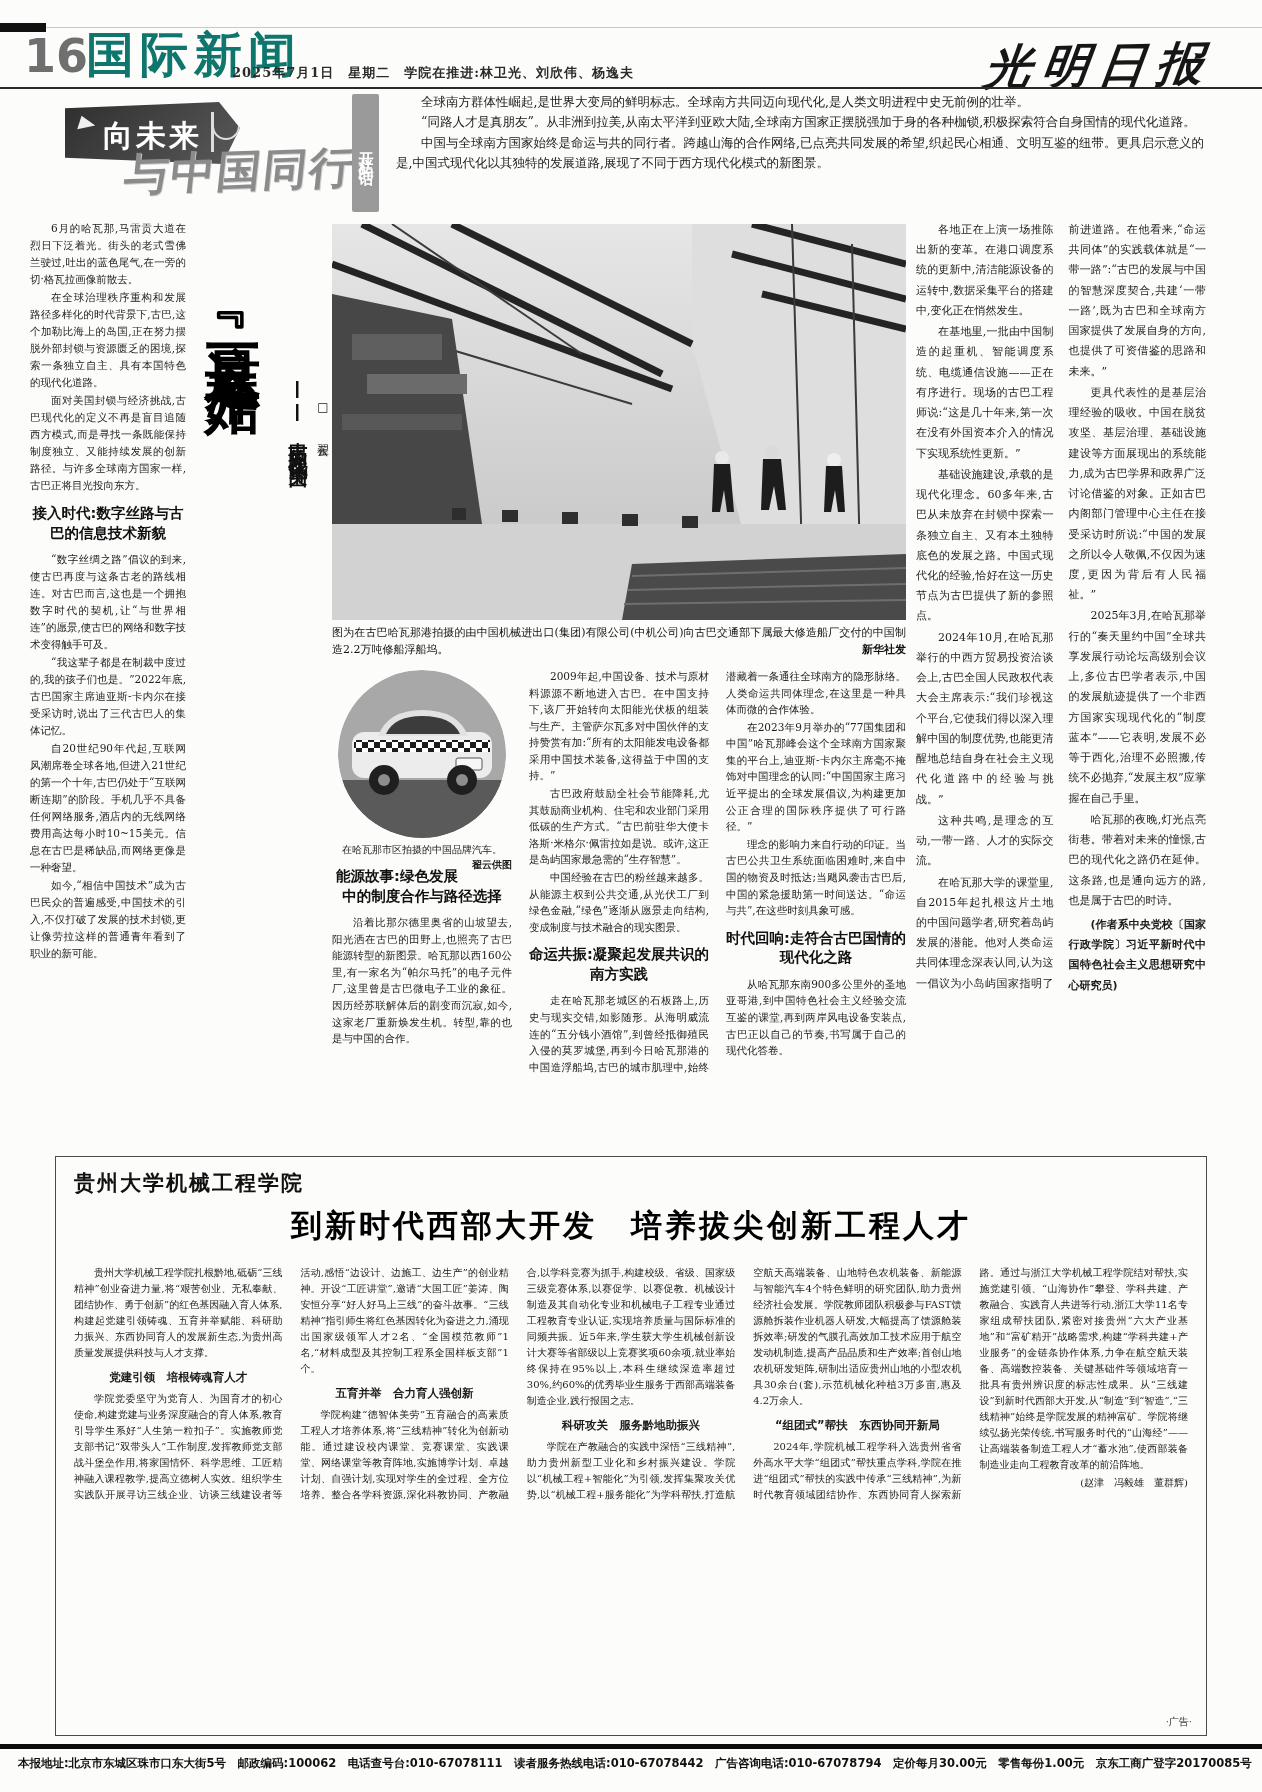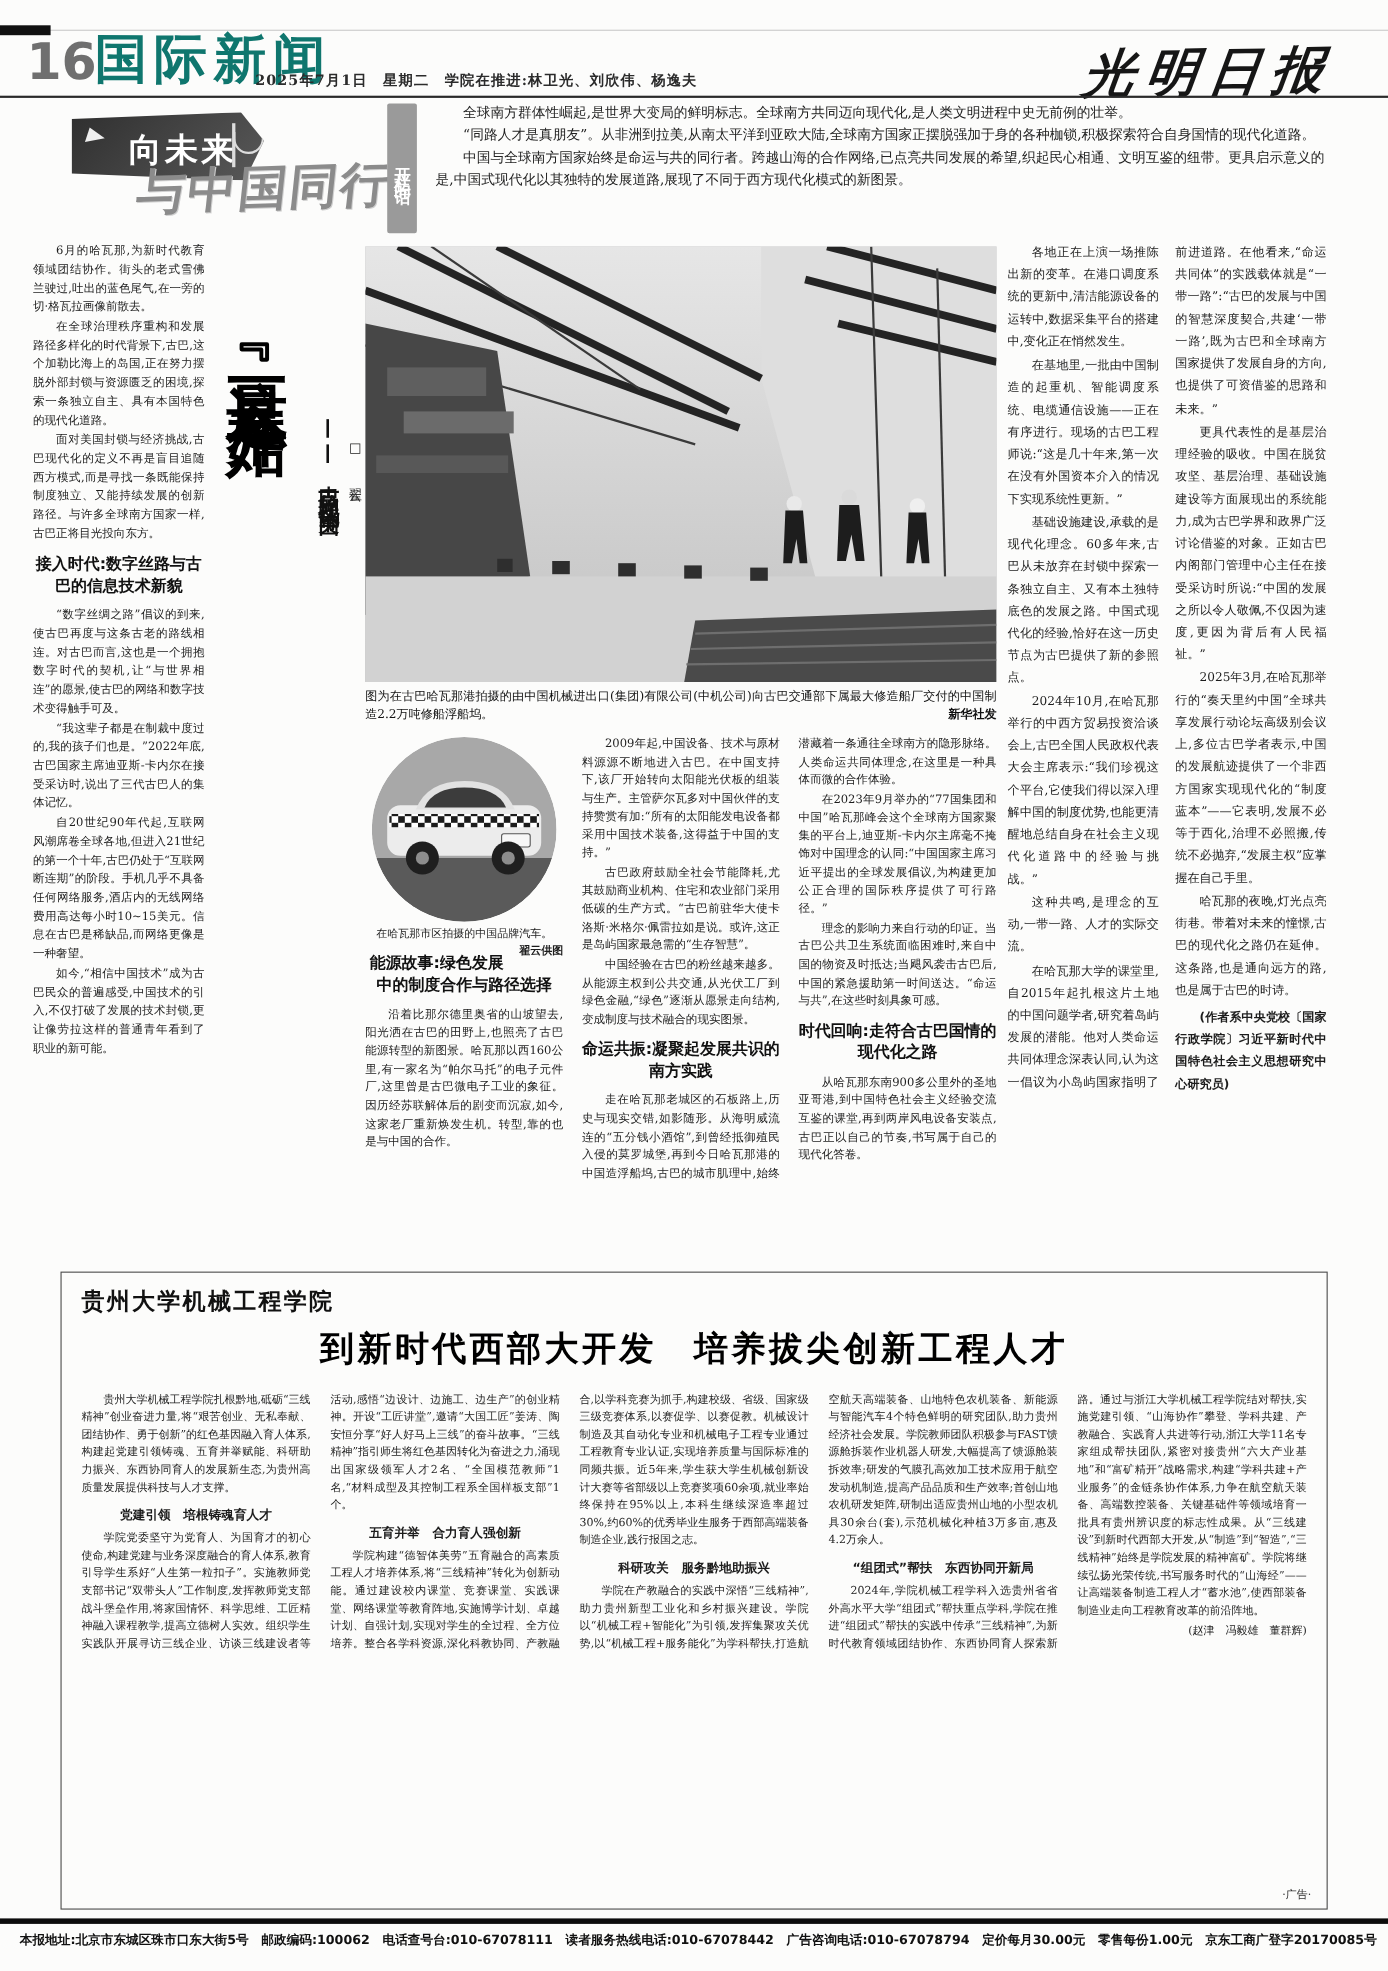--- a/index.html
+++ b/index.html
@@ -15,21 +15,21 @@
                 font-size:48px;font-weight:bold;color:#0f766e;letter-spacing:6px;line-height:1;}
   .date-line{left:232px;top:64px;font-size:13px;font-weight:bold;color:#2b2b2b;letter-spacing:1px;}
   .brand-logo{left:985px;top:34px;width:260px;font-family:"DejaVu Serif","Liberation Serif",serif;
               font-size:47px;font-weight:bold;font-style:italic;color:#161616;letter-spacing:10px;
               transform:skewX(-8deg) rotate(-1deg);white-space:nowrap;}
   .masthead-rule{left:0;top:87px;width:1262px;height:2px;background:#2a2a2a;}
   
   .badge{left:55px;top:94px;width:275px;height:115px;}
   .badge-tag{position:absolute;left:10px;top:8px;width:175px;height:62px;background:linear-gradient(135deg,#2f2f2f,#595959);
              clip-path:polygon(0 10%,88% 0,100% 42%,90% 100%,0 90%);}
-  .badge-line1{position:absolute;left:52px;top:14px;font-family:"DejaVu Sans","Liberation Sans",sans-serif;
+  .badge-line1{position:absolute;left:38px;top:14px;font-family:"DejaVu Sans","Liberation Sans",sans-serif;
                font-size:30px;font-weight:bold;color:#fff;letter-spacing:3px;}
   .badge-bird{position:absolute;left:14px;top:16px;width:0;height:0;border-left:16px solid #efefef;
               border-top:5px solid transparent;border-bottom:9px solid transparent;transform:rotate(18deg);}
   .badge-bridge{position:absolute;left:146px;top:10px;width:26px;height:40px;border-left:3px solid #ddd;border-right:3px solid #ddd;}
   .badge-bridge:before{content:"";position:absolute;left:-2px;top:8px;width:24px;height:18px;
                        border:2px solid #ddd;border-top:none;border-radius:0 0 20px 20px;}
   .badge-line2{position:absolute;left:70px;top:48px;font-family:"DejaVu Sans","Liberation Sans",sans-serif;
                font-size:44px;font-weight:bold;color:#8b8b8b;letter-spacing:2px;
                transform:skewX(-8deg) rotate(-2deg);white-space:nowrap;text-shadow:1px 1px 0 #cfcfcf;}
   
@@ -107,21 +107,21 @@
   <div class="abs intro-box">
     <div class="intro-label">开栏的话</div>
     <div class="intro-text">
         <p>全球南方群体性崛起,是世界大变局的鲜明标志。全球南方共同迈向现代化,是人类文明进程中史无前例的壮举。</p>
         <p>“同路人才是真朋友”。从非洲到拉美,从南太平洋到亚欧大陆,全球南方国家正摆脱强加于身的各种枷锁,积极探索符合自身国情的现代化道路。</p>
         <p>中国与全球南方国家始终是命运与共的同行者。跨越山海的合作网络,已点亮共同发展的希望,织起民心相通、文明互鉴的纽带。更具启示意义的是,中国式现代化以其独特的发展道路,展现了不同于西方现代化模式的新图景。</p>
       </div>
   </div>
 
   <div class="abs col1">
-      <p class="para">6月的哈瓦那,为新时代教育领域团结协作。街头的老式雪佛兰驶过,吐出的蓝色尾气,在一旁的切·格瓦拉画像前散去。</p>
+      <p class="para">6月的哈瓦那,马雷贡大道在烈日下泛着光。街头的老式雪佛兰驶过,吐出的蓝色尾气,在一旁的切·格瓦拉画像前散去。</p>
       <p class="para">在全球治理秩序重构和发展路径多样化的时代背景下,古巴,这个加勒比海上的岛国,正在努力摆脱外部封锁与资源匮乏的困境,探索一条独立自主、具有本国特色的现代化道路。</p>
       <p class="para">面对美国封锁与经济挑战,古巴现代化的定义不再是盲目追随西方模式,而是寻找一条既能保持制度独立、又能持续发展的创新路径。与许多全球南方国家一样,古巴正将目光投向东方。</p>
       <h3 class="sec-head">接入时代:数字丝路与古巴的信息技术新貌</h3>
       <p class="para">“数字丝绸之路”倡议的到来,使古巴再度与这条古老的路线相连。对古巴而言,这也是一个拥抱数字时代的契机,让“与世界相连”的愿景,使古巴的网络和数字技术变得触手可及。</p>
       <p class="para">“我这辈子都是在制裁中度过的,我的孩子们也是。”2022年底,古巴国家主席迪亚斯-卡内尔在接受采访时,说出了三代古巴人的集体记忆。</p>
       <p class="para">自20世纪90年代起,互联网风潮席卷全球各地,但进入21世纪的第一个十年,古巴仍处于“互联网断连期”的阶段。手机几乎不具备任何网络服务,酒店内的无线网络费用高达每小时10~15美元。信息在古巴是稀缺品,而网络更像是一种奢望。</p>
       <p class="para">如今,“相信中国技术”成为古巴民众的普遍感受,中国技术的引入,不仅打破了发展的技术封锁,更让像劳拉这样的普通青年看到了职业的新可能。</p>
     </div>
 
   <div class="abs headline-block">

